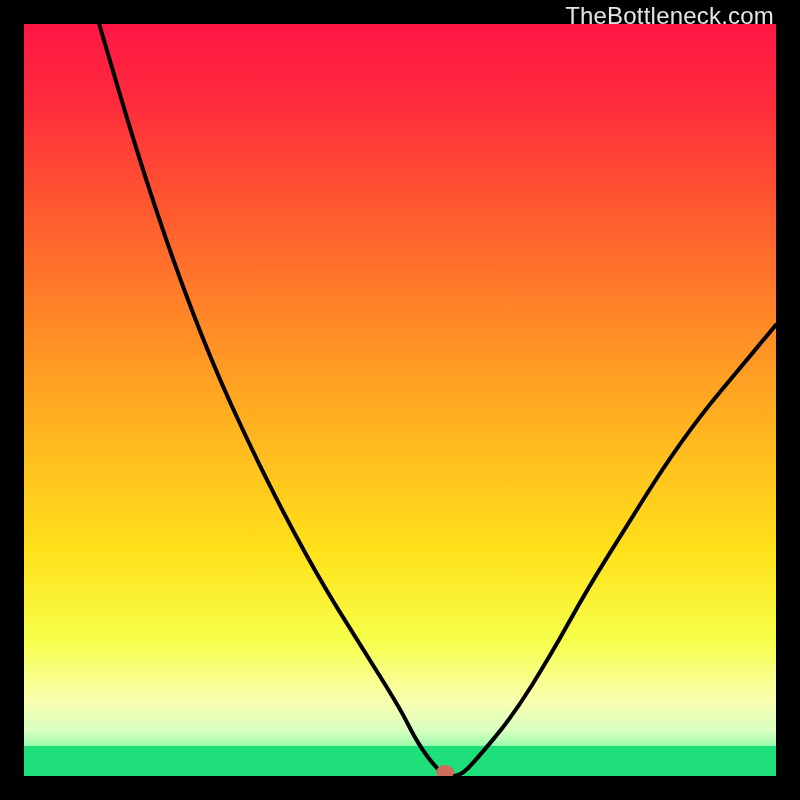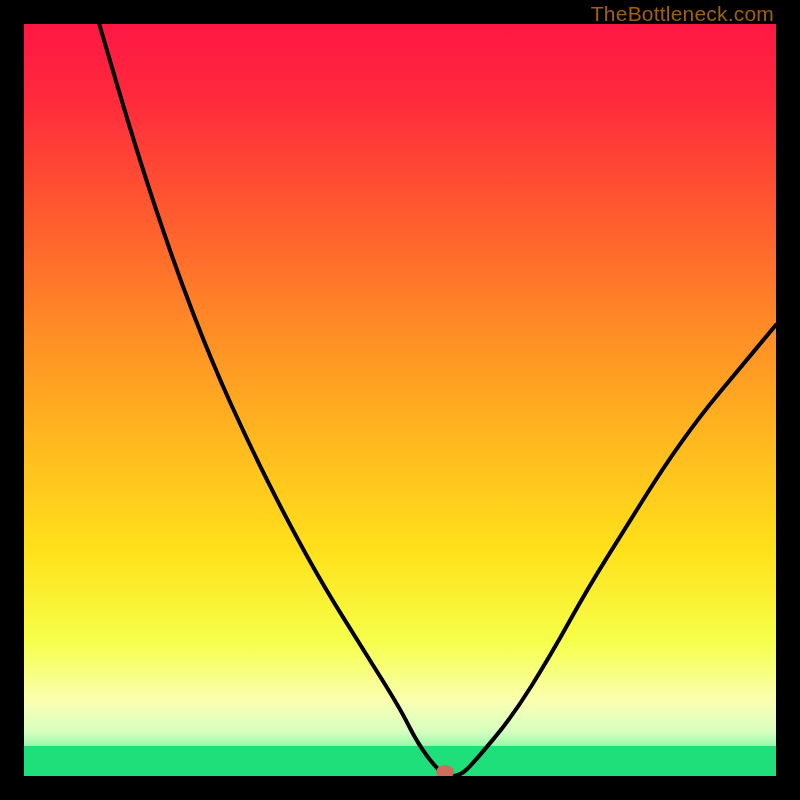--- a/index.html
+++ b/index.html
@@ -16,22 +16,22 @@
     top: 24px;
     left: 24px;
     width: 752px;
     height: 752px;
     background: #000;
   }
   .attribution {
     position: absolute;
     top: 2px;
     right: 26px;
-    color: #a16207;
-    font-size: 21px;
+    color: #e5e5e5;
+    font-size: 24px;
     letter-spacing: 0.2px;
     font-weight: 500;
   }
   svg {
     display: block;
   }
 </style>
 </head>
 <body>
 

